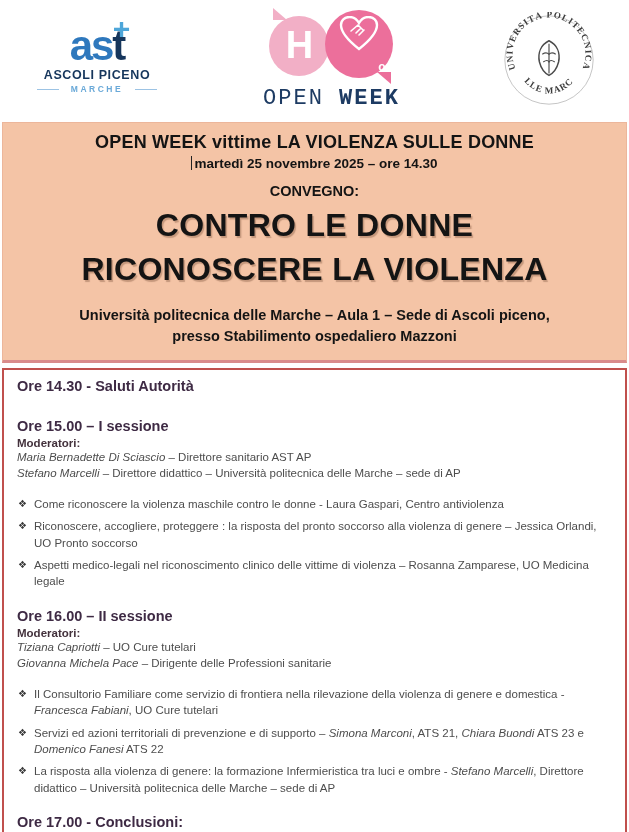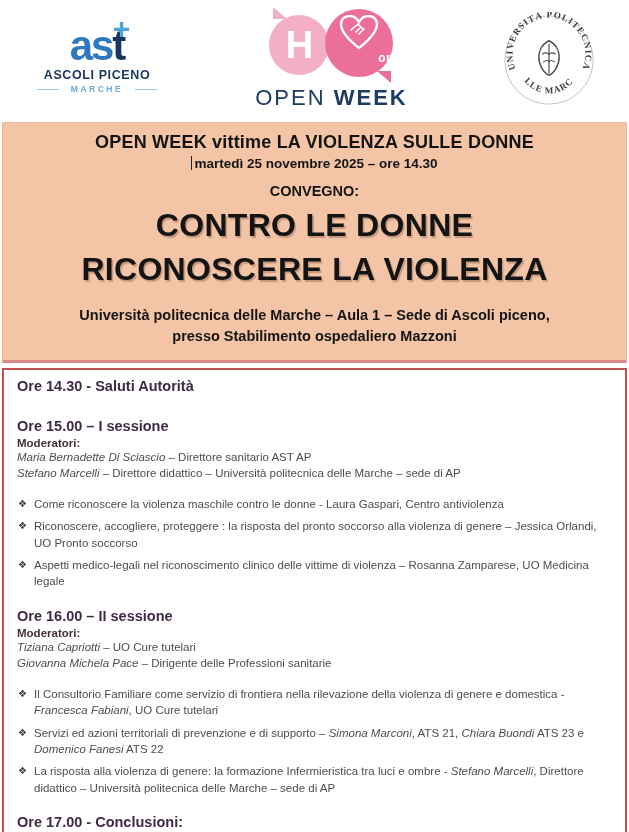--- a/index.html
+++ b/index.html
@@ -32,24 +32,24 @@
   .bubble-h { width:60px; height:60px; background:#f2afc6; margin-top:6px; }
   .bubble-h .tail { position:absolute; top:-8px; left:4px; width:0; height:0;
     border-left:14px solid #f2afc6; border-top:12px solid transparent; }
   .bubble-h .letter { position:absolute; inset:0; display:flex;
     align-items:center; justify-content:center; color:#fff; font-size:38px;
     font-weight:800; }
   .bubble-heart { width:68px; height:68px; background:#ec6f9b; margin-left:-4px; }
   .bubble-heart .tail { position:absolute; bottom:-6px; right:2px; width:0;
     height:0; border-right:14px solid #ec6f9b; border-bottom:12px solid transparent; }
   .bubble-heart svg { position:absolute; top:6px; left:14px; }
-  .onda-word { position:absolute; bottom:12px; width:100%; text-align:center;
+  .onda-word { position:absolute; bottom:4px; width:100%; text-align:center;
     color:#fff; font-weight:800; font-size:12px; letter-spacing:.5px; }
   .openweek { margin-top:8px; font-size:22px; color:#1d3b63;
-    letter-spacing:2px; }
+    letter-spacing:2px;font-family:Liberation Mono, monospace; }
   .openweek .w1 { font-weight:400; }
   .openweek .w2 { font-weight:800; }
 
   
   .seal { width:96px; height:96px; }
 
   
   .banner { margin:2px 2px 0; background:#f4c4a6; border:1px solid #ecb69b;
     border-bottom:3px solid #d98b8b; text-align:center; padding:9px 6px 14px;
     color:#141414; }

